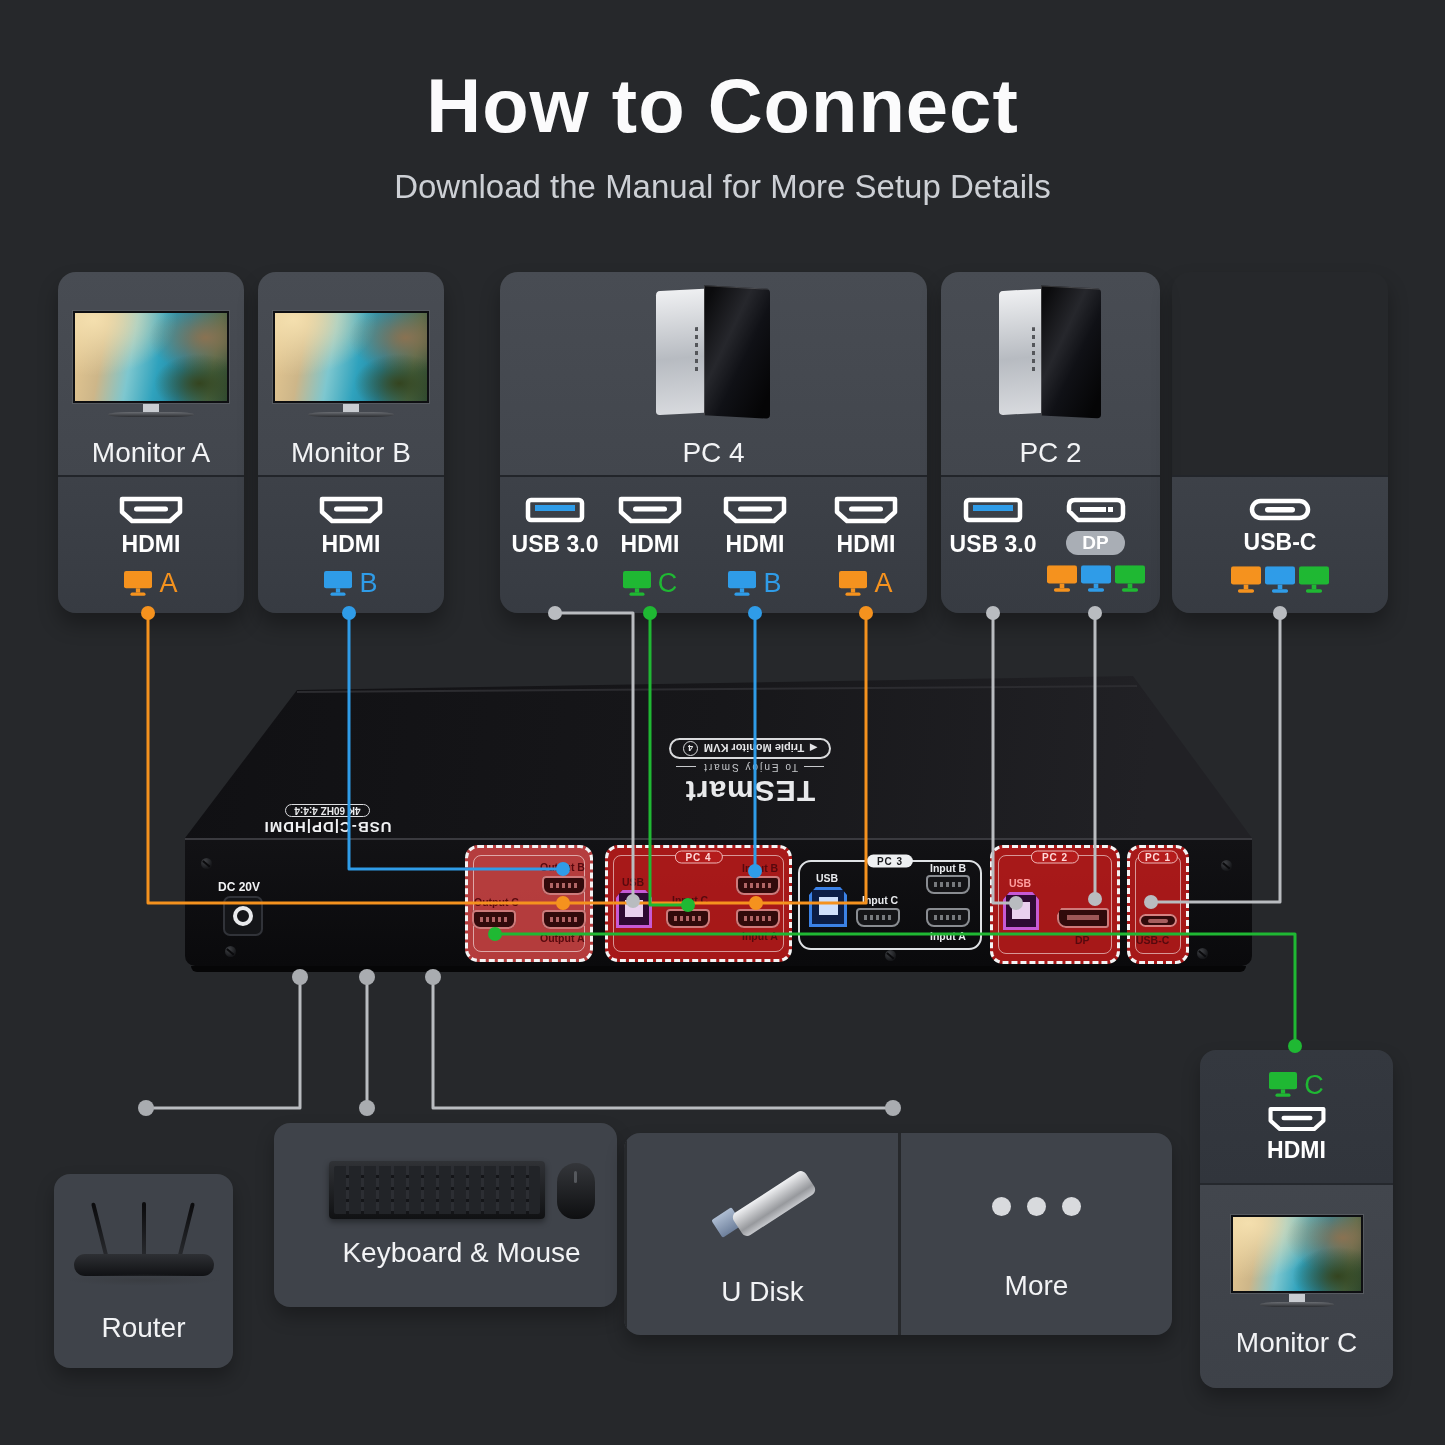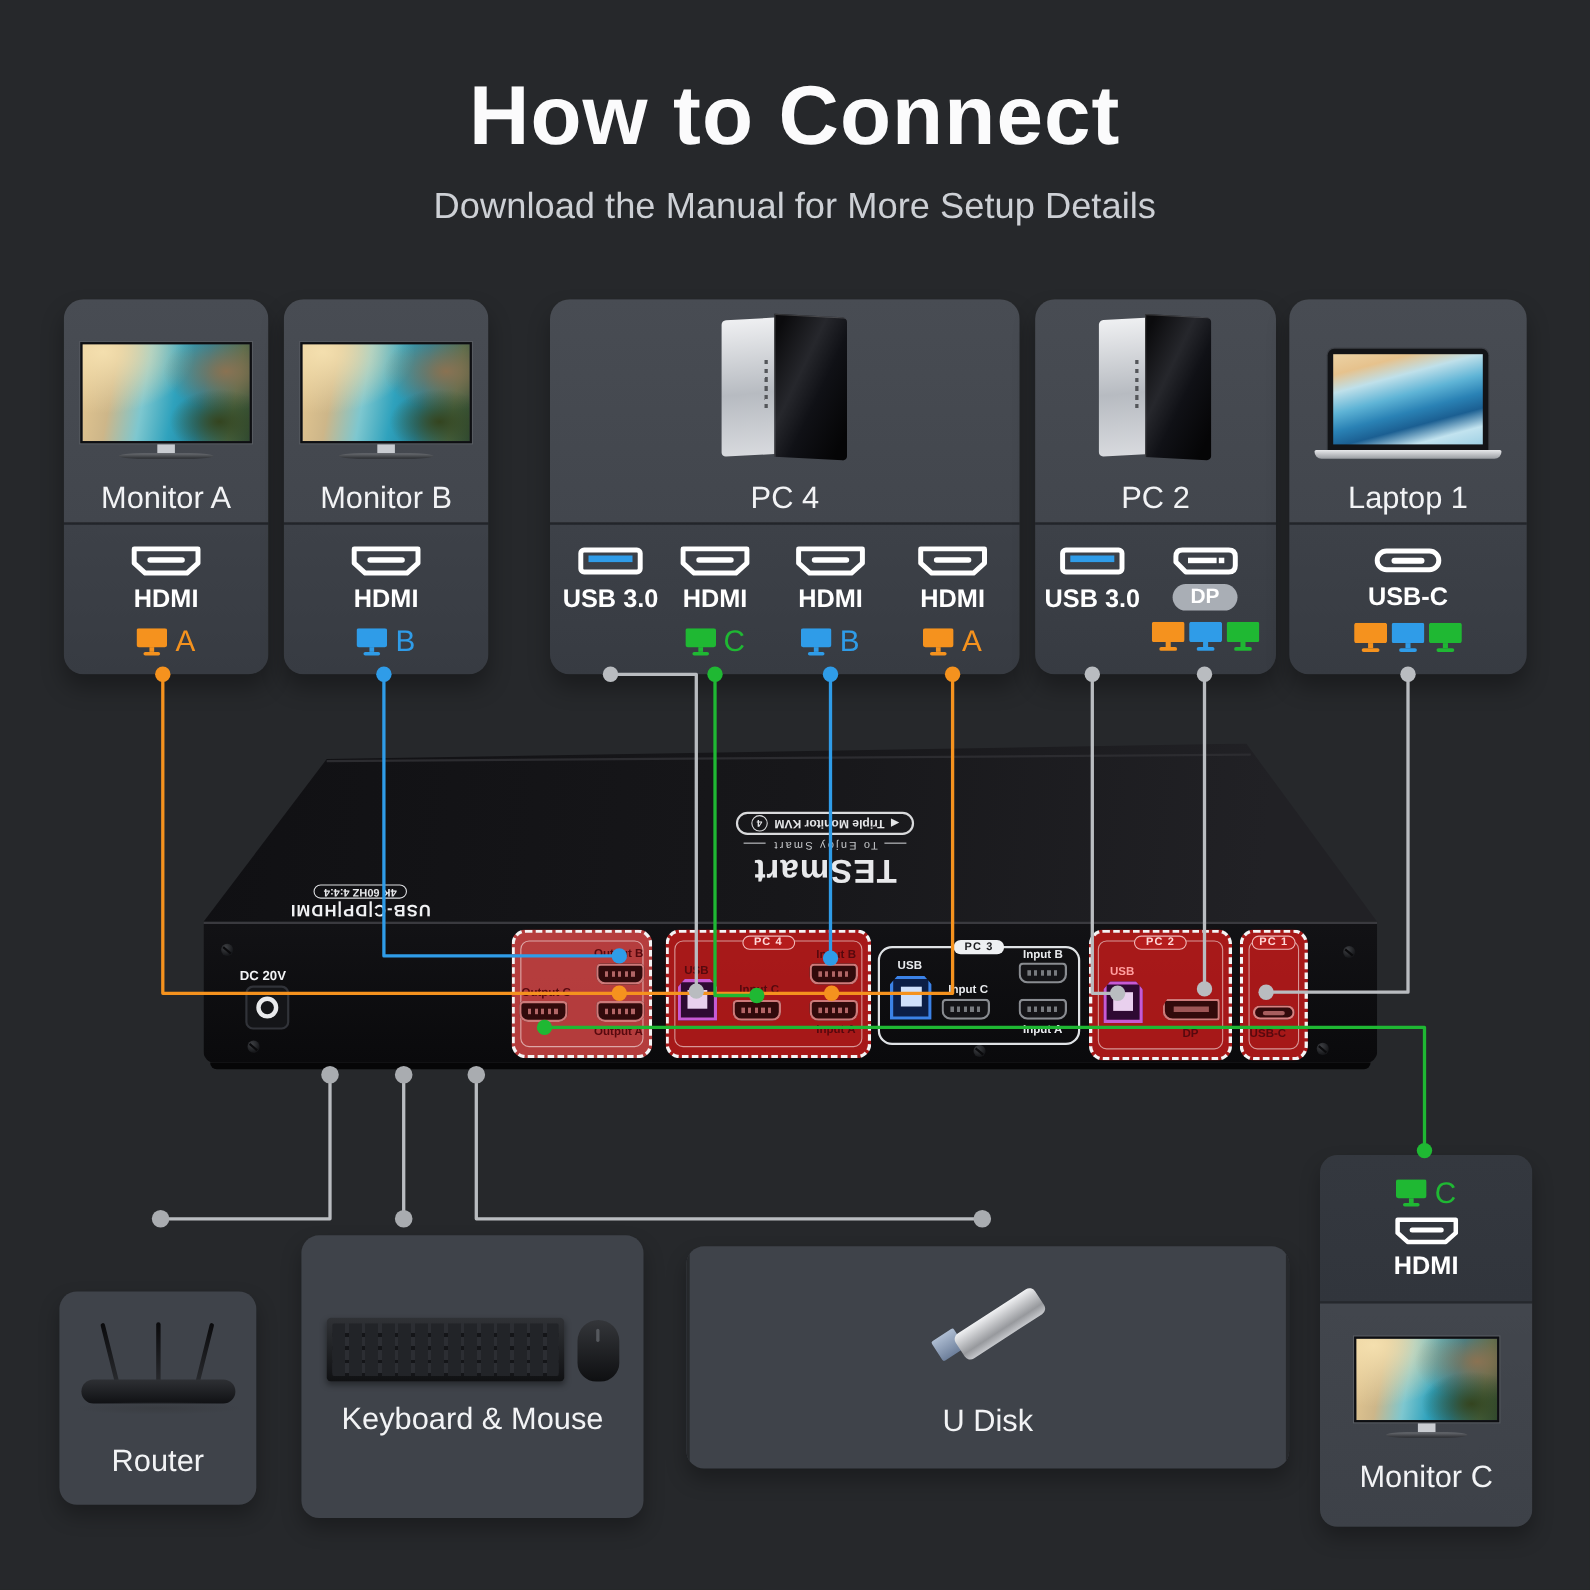--- a/index.html
+++ b/index.html
@@ -312,29 +312,20 @@
             </svg>
           <svg class="mglyph c-green" width="30" height="28" viewBox="0 0 26 24">
               <use href="#ic-mon"></use>
             </svg>
         </div>
       </div>
     </div>
   </div>
 
   <div class="tcard" style="left:1172px;width:216px;">
-    <div class="sec-top">
-      <div class="lap">
-          <div class="lap-scr">
-            <div class="lap-img"></div>
-          </div>
-          <div class="lap-base"></div>
-        </div>
-      <div class="card-label">Laptop 1</div>
-    </div>
     <div class="sec-bot">
       <div class="col" style="left:0;right:0;top:16px;">
         <svg class="cic" width="64" height="32">
             <use href="#ic-usbc"></use>
           </svg>
         <div class="port-label">USB-C</div>
         <div class="trio">
           <svg class="mglyph c-orange" width="30" height="28" viewBox="0 0 26 24">
               <use href="#ic-mon"></use>
             </svg>
@@ -430,38 +421,46 @@
     <div class="router-g">
       <div class="ant" style="left:34px;transform:rotate(-14deg);"></div>
       <div class="ant" style="left:78px;"></div>
       <div class="ant" style="left:120px;transform:rotate(14deg);"></div>
       <div class="router-body"></div>
       <div class="router-shadow"></div>
     </div>
     <div class="card-label">Router</div>
   </div>
 
-  <div class="bcard" style="left:274px;top:1123px;width:311px;height:257px;">
+  <div class="bcard" style="left:274px;top:1123px;width:311px;height:184px;padding-left:32px;">
     <div class="kbm">
       <div class="kb"></div>
       <div class="mouse"></div>
     </div>
     <div class="card-label">Keyboard &amp; Mouse</div>
   </div>
 
   <div id="group-card">
     <div class="gdiv"></div>
     <div class="gsec">
       <div class="udisk-g">
           <div class="ud-tip"></div>
           <div class="ud-body"></div>
         </div>
       <div class="card-label">U Disk</div>
     </div>
     <div class="gdiv"></div>
+    <div class="gsec">
+      <div class="more-dots" style="margin-bottom:34px;margin-top:30px;">
+          <span></span>
+          <span></span>
+          <span></span>
+        </div>
+      <div class="card-label">More</div>
+    </div>
   </div>
 
   <div id="card-monitor-c">
     <div class="mc-top">
       <div class="ch-row" style="margin-top:0;">
         <svg class="mglyph c-green" width="28" height="26" viewBox="0 0 26 24">
             <use href="#ic-mon"></use>
           </svg>
         <span class="ch-letter c-green">C</span>
       </div>

